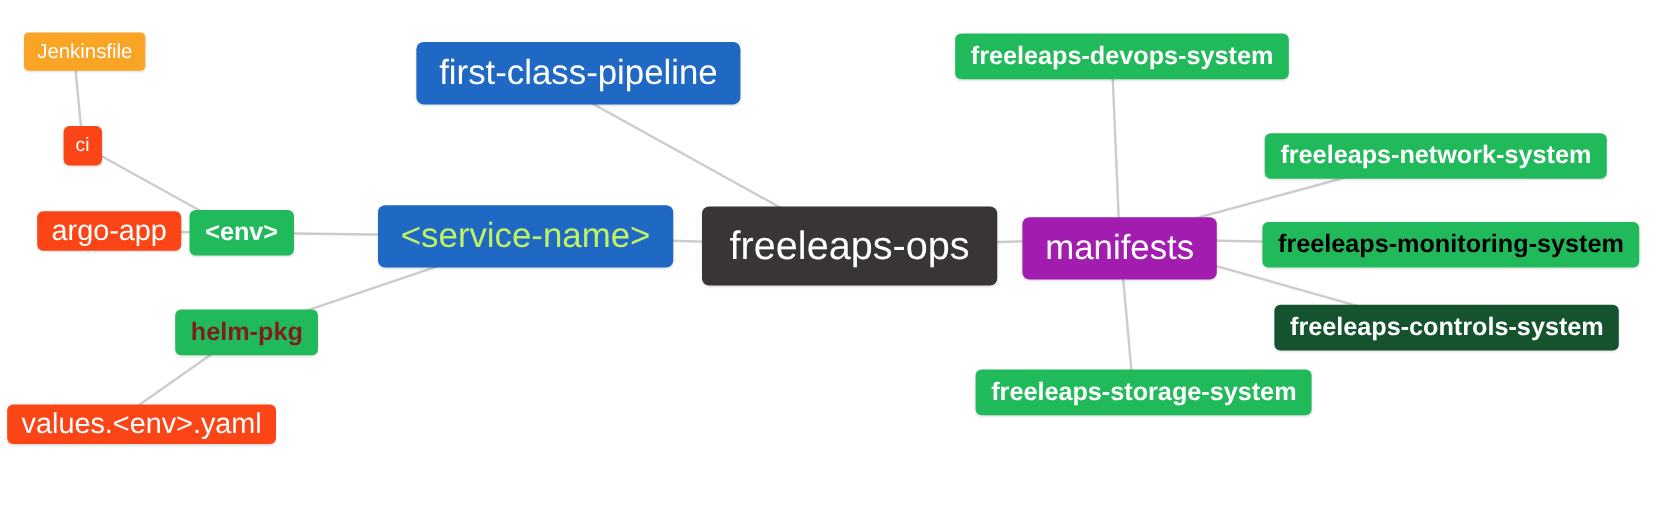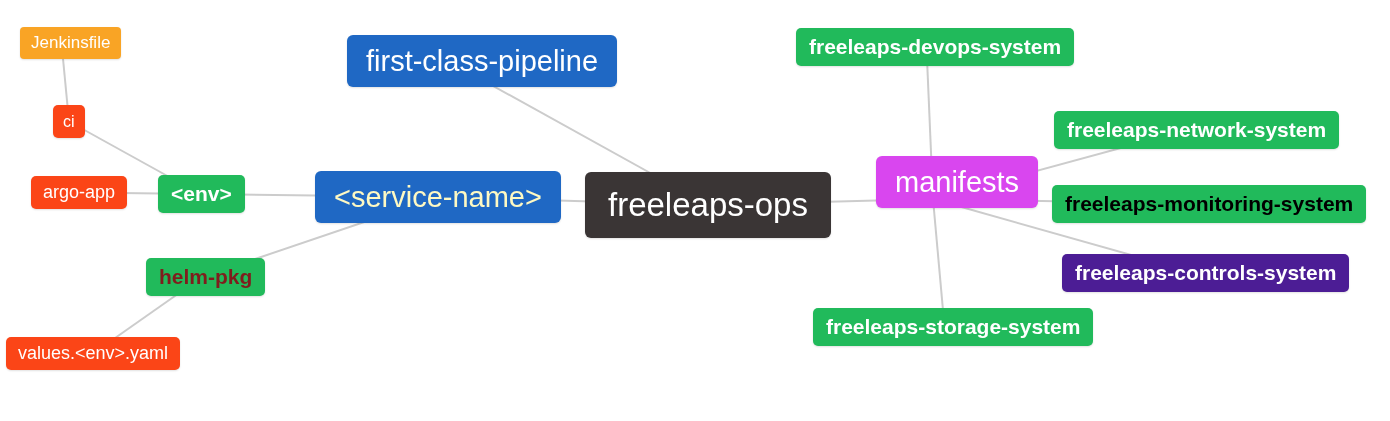--- a/index.html
+++ b/index.html
@@ -33,21 +33,21 @@
     box-sizing: border-box;
     border-radius: 5px;
     cursor: pointer;
     box-shadow: 0 1px 2px rgba(0,0,0,0.12);
   }
   .node span { display: inline-block; }
   
   .size-xl { height: 66px; font-size: 33px; padding: 0 23px; border-radius: 6px; }
   .size-lg { height: 52px; font-size: 29px; padding: 0 19px; border-radius: 6px; }
   .size-md { height: 38px; font-size: 21px; padding: 0 13px; font-weight: bold; }
-  .size-sm { height: 33px; font-size: 18px; padding: 0 12px; }
+  .size-sm { height: 33px; font-size: 24px; padding: 0 12px; }
   .size-xs { height: 32px; font-size: 17px; padding: 0 11px; border-radius: 4px; }
   .size-ci { height: 33px; font-size: 16px; padding: 0 10px; }
 </style>
 </head>
 <body>
 
 <div id="canvas" style="width: 1390px; height: 421px; background: rgb(255, 255, 255);">
   <svg id="edges" xmlns="http://www.w3.org/2000/svg" viewBox="0 0 1390 421">
       <line x1="61.5" y1="43" x2="69" y2="121.5" stroke="#cccccc" stroke-width="2"></line>
       <line x1="69" y1="121.5" x2="200" y2="194" stroke="#cccccc" stroke-width="2"></line>
@@ -79,37 +79,37 @@
     </div>
     <div class="node size-md" style="left: 146px; top: 258px; background: rgb(33, 186, 91); color: #7f1d1d;">
       <span>helm-pkg</span>
     </div>
     <div class="node size-sm" style="left: 6px; top: 337px; background: rgb(251, 69, 23); color: rgb(255, 255, 255);">
       <span>values.&lt;env&gt;.yaml</span>
     </div>
     <div class="node size-lg" style="left: 313px; top: 35px; background: rgb(31, 104, 196); color: rgb(255, 255, 255); margin-left: 34px;">
       <span>first-class-pipeline</span>
     </div>
-    <div class="node size-lg" style="left: 315px; top: 171px; background: rgb(31, 104, 196); color: #fef9c3;">
+    <div class="node size-lg" style="left: 315px; top: 171px; background: rgb(31, 104, 196); color: #bef264;">
       <span>&lt;service-name&gt;</span>
     </div>
     <div class="node size-xl" style="left: 585px; top: 172px; background: rgb(58, 53, 53); color: rgb(255, 255, 255);">
       <span>freeleaps-ops</span>
     </div>
-    <div class="node size-lg" style="left: 852px; top: 156px; background: #d946ef; color: rgb(255, 255, 255); margin-left: 24px;">
+    <div class="node size-lg" style="left: 852px; top: 181px; background: #a21caf; color: rgb(255, 255, 255);">
       <span>manifests</span>
     </div>
     <div class="node size-md" style="left: 796px; top: 28px; background: rgb(33, 186, 91); color: rgb(255, 255, 255);">
       <span>freeleaps-devops-system</span>
     </div>
     <div class="node size-md" style="left: 1054px; top: 111px; background: rgb(33, 186, 91); color: rgb(255, 255, 255); text-align: center;">
       <span>freeleaps-network-system</span>
     </div>
     <div class="node size-md" style="left: 1052px; top: 185px; background: rgb(33, 186, 91); color: #000000;">
       <span>freeleaps-monitoring-system</span>
     </div>
-    <div class="node size-md" style="left: 1062px; top: 254px; background: #4c1d95; color: rgb(255, 255, 255); justify-content: center;">
+    <div class="node size-md" style="left: 1062px; top: 254px; background: #14532d; color: rgb(255, 255, 255); justify-content: center;">
       <span>freeleaps-controls-system</span>
     </div>
     <div class="node size-md" style="left: 813px; top: 308px; background: rgb(33, 186, 91); color: rgb(255, 255, 255);">
       <span>freeleaps-storage-system</span>
     </div>
   </div>
 
 </body></html>

